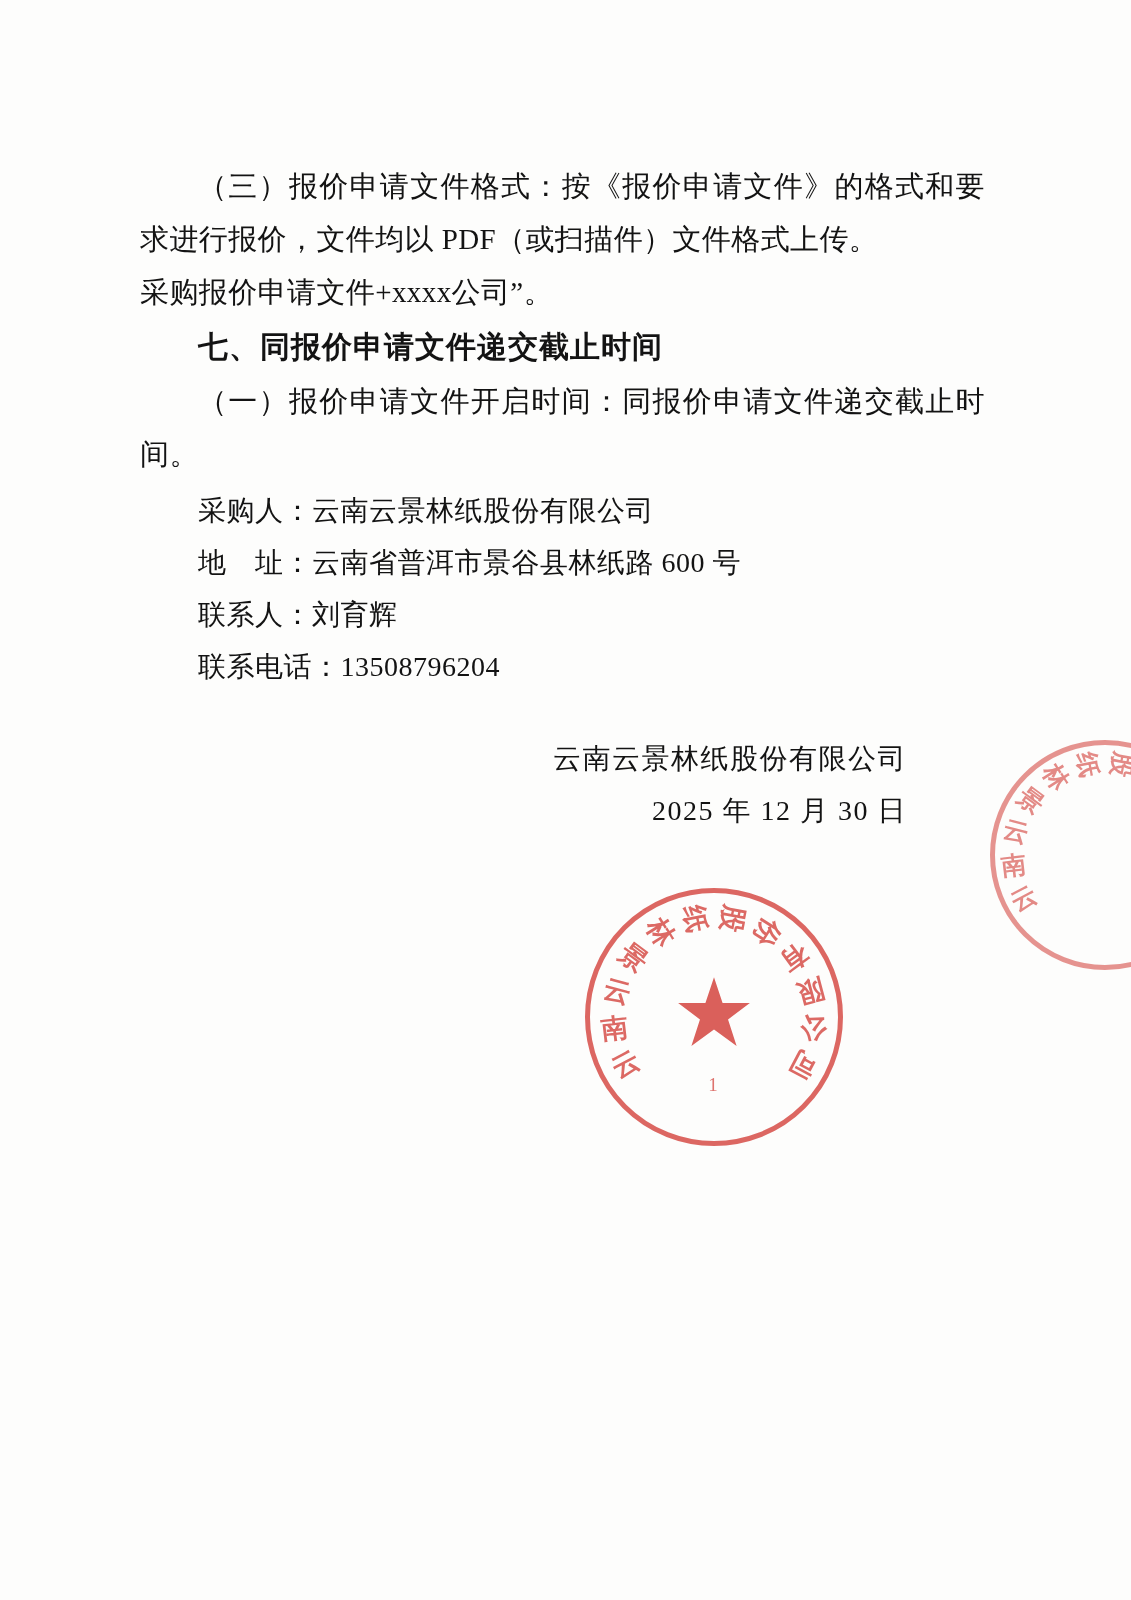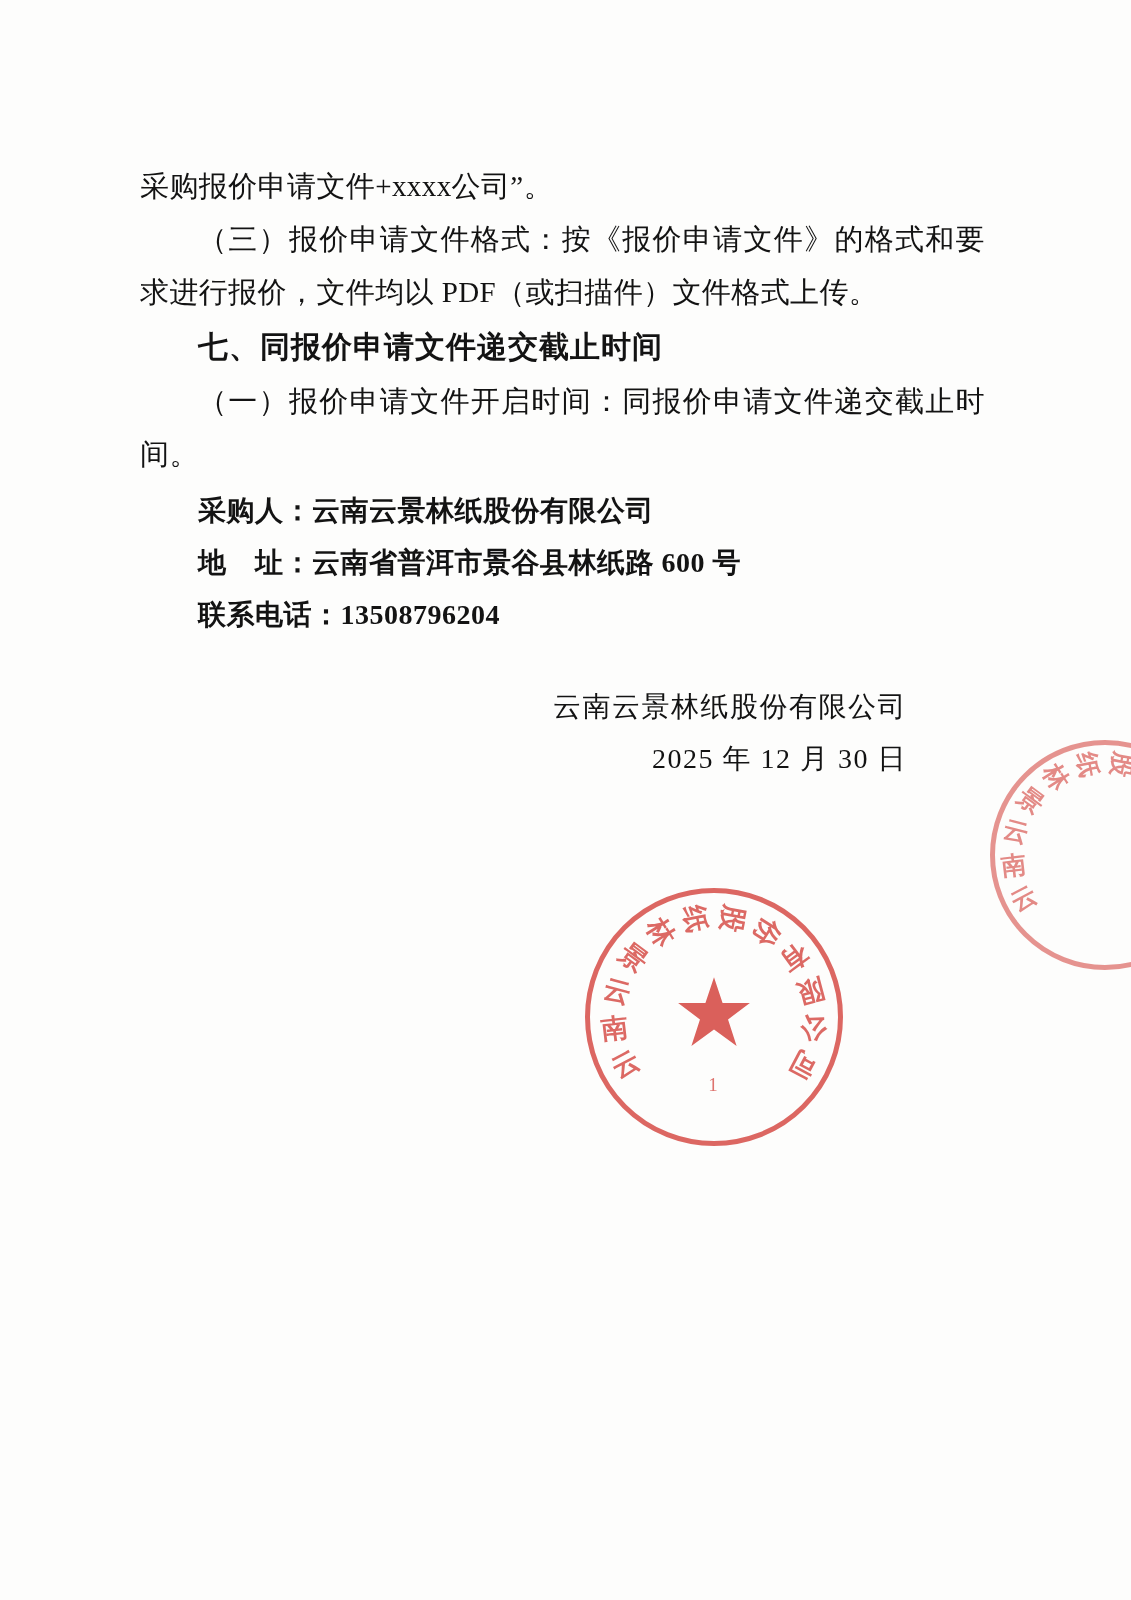--- a/index.html
+++ b/index.html
@@ -38,21 +38,20 @@
     font-weight: bold;
     margin: 0;
     text-indent: 58px;
     letter-spacing: 1px;
   }
   .block {
     margin-bottom: 0px;
   }
   .contact-lines {
     margin-top: 4px;
-    font-weight: bold;
   }
   .contact-line {
     font-size: 28px;
     line-height: 52px;
     text-indent: 58px;
     letter-spacing: 0.5px;
   }
   .sign {
     margin-top: 40px;
     text-align: right;
@@ -134,34 +133,37 @@
     opacity: 0.62;
   }
 </style>
 </head>
 <body>
 
 <div class="page">
 
   <div class="content">
 
+    <p class="para indent block">（三）报价申请文件格式：按《报价申请文件》的格式和要求进行报价，文件均以 PDF（或扫描件）文件格式上传。</p>
+
     <p class="para block">采购报价申请文件+xxxx公司”。</p>
-
-    <p class="para indent block">（三）报价申请文件格式：按《报价申请文件》的格式和要求进行报价，文件均以 PDF（或扫描件）文件格式上传。</p>
 
     <h2 class="heading">七、同报价申请文件递交截止时间</h2>
     <p class="para indent">（一）报价申请文件开启时间：同报价申请文件递交截止时间。</p>
 
 
     <div class="contact-lines">
       <div class="contact-line">
         <span>采购人：</span><span>云南云景林纸股份有限公司</span>
       </div>
       <div class="contact-line">
         <span>地　址：</span><span>云南省普洱市景谷县林纸路 600 号</span>
+      </div>
+      <div class="contact-line">
+        <span>联系人：</span><span>刘育辉</span>
       </div>
       <div class="contact-line">
         <span>联系电话：</span><span>13508796204</span>
       </div>
     </div>
 
     <div class="sign">
       <div class="sign-line">云南云景林纸股份有限公司</div>
       <div class="sign-line">2025 年 12 月 30 日</div>
     </div>

